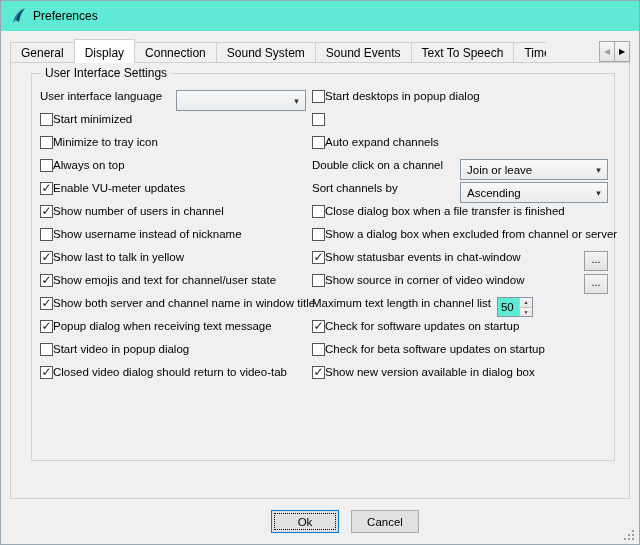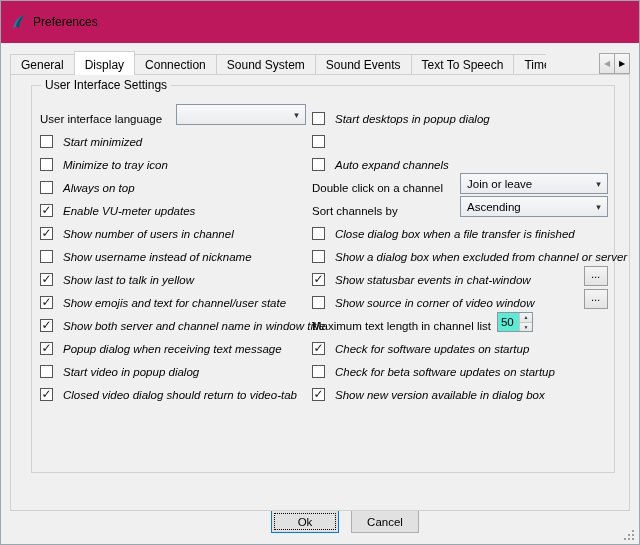--- a/index.html
+++ b/index.html
@@ -2,21 +2,21 @@
 <html><head>
 <meta charset="utf-8">
 <style>
   html,body { margin:0; padding:0; background:#c8c8c8; }
   * { box-sizing:border-box; }
   body { width:640px; height:545px; font-family:"Liberation Sans","DejaVu Sans",sans-serif; color:#000; }
 
   .dialog { position:relative; width:640px; height:545px; background:#f0f0f0; border:1px solid #9aa7b1; overflow:hidden; }
 
   
-  .titlebar { height:42px; background:#be185d; display:flex; align-items:center; padding-left:8px; gap:6px; }
+  .titlebar { height:30px; background:#5eead4; display:flex; align-items:center; padding-left:8px; gap:6px; }
   .titlebar .title { font-size:12px; }
   .app-icon { width:18px; height:18px; display:inline-flex; }
 
   
   .tabstrip { position:relative; margin:8px 9px 0 9px; height:24px; }
   .tabs { display:flex; align-items:flex-end; height:24px; width:536px; overflow:hidden; }
   .tab { flex:none; height:21px; padding:3px 10px 0 10px; font-size:12px; background:#f0f0f0; border:1px solid #d0d0d0; border-bottom:none; white-space:nowrap; }
   .tab + .tab { margin-left:-1px; }
   .tab.active { height:24px; padding-top:6px; background:#ffffff; position:relative; z-index:3; }
   .tab-scroll { position:absolute; right:0; bottom:1px; display:flex; }
@@ -27,22 +27,22 @@
   
   .pane { position:relative; margin:-1px 9px 0 9px; height:437px; border:1px solid #d0d0d0; background:#f0f0f0; z-index:1; }
 
   
   .groupbox { position:absolute; left:20px; top:10px; width:584px; height:388px; border:1px solid #d2d2d2; }
   .group-title { position:absolute; top:-8px; left:9px; background:#f0f0f0; padding:0 4px; font-size:12px; }
   .cols { display:flex; padding:16px 0 0 8px; }
   .col-left  { width:266px; }
   .col-right { width:296px; margin-left:6px; }
 
-  .row { display:flex; align-items:flex-end; height:23px; font-size:11.5px; white-space:nowrap; }
-  .check-row { gap:10px;font-style:italic; }
+  .row { display:flex; align-items:flex-start; height:23px; font-size:11.5px; white-space:nowrap; }
+  .check-row { gap:0; }
   .lbl { flex:none; }
 
   
   .cb { flex:none; width:13px; height:13px; background:#fff; border:1px solid #555; display:flex; align-items:center; justify-content:center; }
   .cb .mark { display:none; font-size:12px; font-weight:700; line-height:1; margin-top:-1px; color:#111; }
   .cb.checked .mark { display:block; }
 
   
   .combo { display:flex; align-items:center; height:21px; border:1px solid #8a97a3; background:linear-gradient(#f8f9fa,#e9ebec); font-size:11.5px; }
   .combo-value { flex:1; padding-left:6px; overflow:hidden; }

